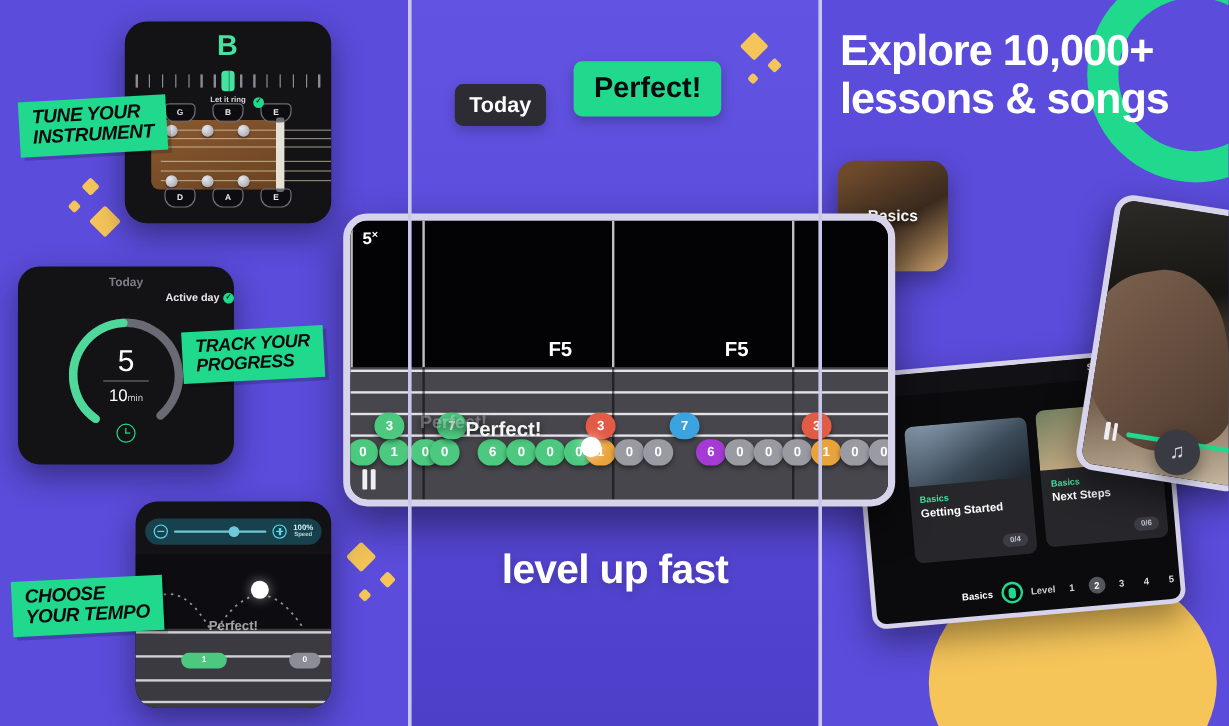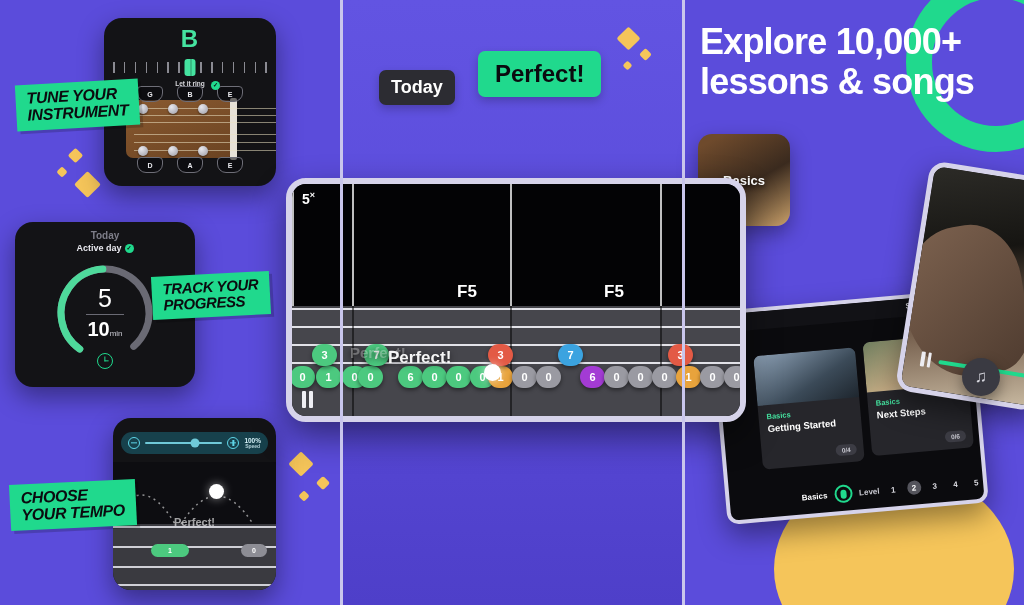--- a/index.html
+++ b/index.html
@@ -113,21 +113,21 @@
     position:absolute; width:10px; height:10px; border-radius:50%;
     background: radial-gradient(circle at 35% 30%, #E8E8EE, #9A9AA4);
     box-shadow: 0 1px 2px rgba(0,0,0,.5);
   }
 
   
   #progress-card { left: 15px; top: 222px; width: 180px; height: 165px; }
   .prog-title { text-align:center; color:#7E7E89; font-size: 10px; font-weight: 600; margin-top: 8px; }
   .prog-sub {
     text-align:center; color:#E8E8EE; font-size: 9px; font-weight: 700;
-    margin-top: 2px; display:flex; align-items:center; justify-content:center; gap:3px;
+    margin-top: 2px; display:flex; align-items:center; justify-content:flex-end; gap:3px;
   }
   .prog-sub .tick {
     width: 9px; height: 9px; border-radius: 50%; background:#20D98D; color:#0B0B0F;
     font-size: 6px; line-height: 9px; text-align:center; font-weight:900;
   }
   .gauge { position: relative; width: 108px; height: 108px; margin: 6px auto 0; }
   .gauge svg { position:absolute; inset:0; }
   .gauge-center {
     position: absolute; inset: 0; display:flex; flex-direction:column;
     align-items:center; justify-content:center; gap:1px;
@@ -414,21 +414,21 @@
       </div>
       <div class="gauge">
         <svg viewBox="0 0 108 108" width="108" height="108">
           <circle cx="54" cy="54" r="44" fill="none" stroke="#6A6A74" stroke-width="7" stroke-linecap="round" stroke-dasharray="218 276" transform="rotate(125 54 54)"></circle>
           <circle cx="54" cy="54" r="44" fill="none" stroke="#4ED99B" stroke-width="7" stroke-linecap="round" stroke-dasharray="109 276" transform="rotate(125 54 54)"></circle>
         </svg>
         <div class="gauge-center">
           <div class="gauge-big">5</div>
           <div class="gauge-rule"></div>
           <div class="gauge-small">
-            <span style="font-size:20px;font-weight:700;color:#fff">10</span><span>min</span>
+            <span style="font-size:14px;font-weight:400;color:#fff">10</span><span>min</span>
           </div>
         </div>
         <div class="clock-ic"></div>
       </div>
     </div>
 
     <div class="promo" style="left:152px; top:274px; font-size:15px; transform:rotate(-3deg);">
       <div>TRACK YOUR</div>
       <div>PROGRESS</div>
     </div>
@@ -547,20 +547,21 @@
     <div class="note-bub" style="left:360px; top:182px; width:25px; background:#9A9AA2;">0</div>
     <div class="note-bub" style="left:376px; top:160px; width:25px; background:#E35A45;">3</div>
     <div class="note-bub" style="left:384px; top:182px; width:25px; background:#E8A33C;">1</div>
     <div class="note-bub" style="left:408px; top:182px; width:25px; background:#9A9AA2;">0</div>
     <div class="note-bub" style="left:432px; top:182px; width:25px; background:#9A9AA2;">0</div>
   </div>
 
   <div class="white-ball"></div>
 
   <div id="center-head">
+    <div>level up fast</div>
   </div>
 
   <div id="right-head">
     <div>Explore 10,000+</div>
     <div>lessons &amp; songs</div>
   </div>
 
   <div class="thumb" id="thumb-basics">
     <div class="lbl">Basics</div>
   </div>

